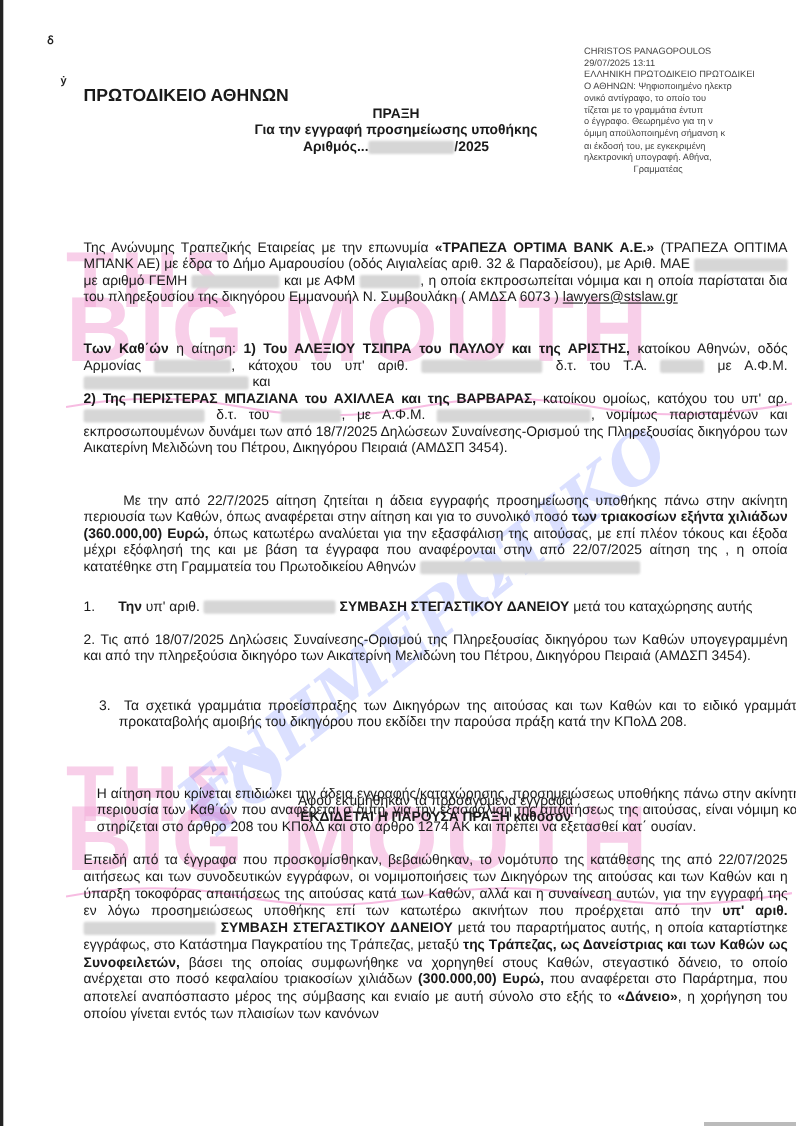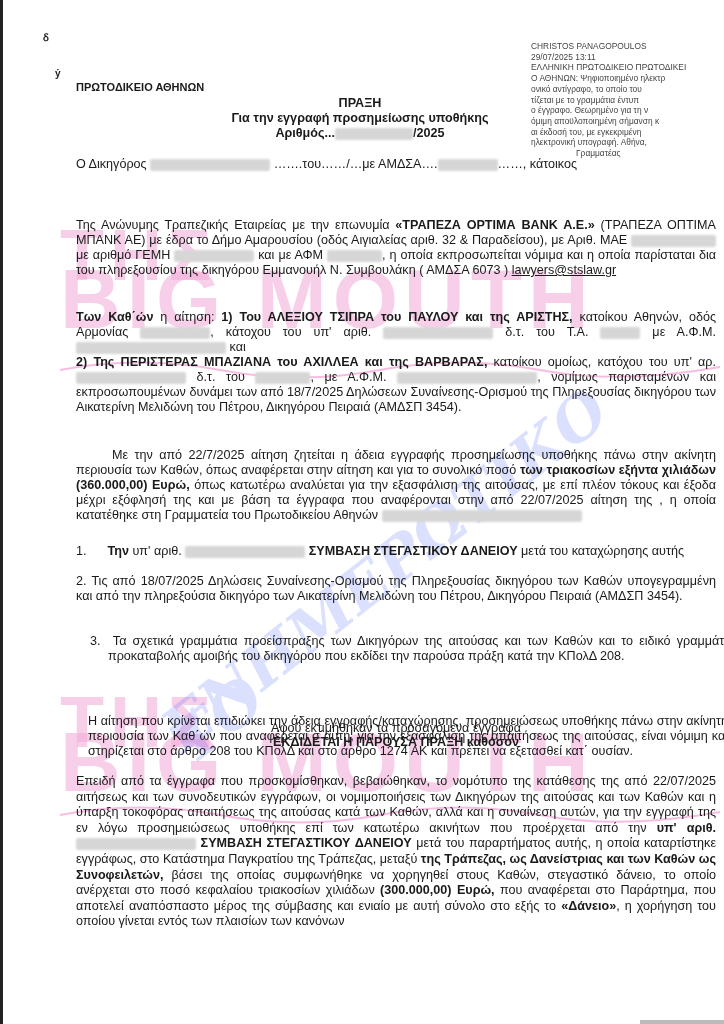--- a/index.html
+++ b/index.html
@@ -11,21 +11,21 @@
     .leftbar { position:absolute; left:0; top:0; width:3px; height:1024px; background:#222; }
     .corner-mark { position:absolute; font-size:10px; font-weight:bold; color:#222; }
     .stamp {
       position:absolute; left:531px; top:41px; width:190px;
       font-size:8.4px; line-height:10.7px; color:#444; font-family:"Liberation Sans", sans-serif;
     }
     .stamp div { white-space:nowrap; }
     .wm { position:absolute; color:#f3a9d8; font-weight:bold; font-family:"Liberation Sans", sans-serif; opacity:0.55; pointer-events:none; letter-spacing:6px; }
     .wm-blue { position:absolute; color:#3d5bff; opacity:0.18; font-family:"DejaVu Serif", serif; font-style:italic; font-weight:bold; pointer-events:none; }
     .squiggle { position:absolute; pointer-events:none; }
-    .court { position:absolute; left:76px; top:80px; font-weight:bold; font-size:11px; }
+    .court { position:absolute; left:76px; top:80px; font-weight:bold; font-size:16px; }
     .title { position:absolute; left:120px; width:480px; text-align:center; font-weight:bold; }
     .para { position:absolute; left:76px; width:640px; text-align:justify; }
     .para p { margin:0; }
     .blur { display:inline-block; background:#d6d6d6; filter:blur(1.2px); height:12px; vertical-align:middle; border-radius:2px; }
     .b { font-weight:bold; }
     .u { text-decoration:underline; }
     .c { text-align:center;margin-top:36px; }
     .ind { text-indent:36px; }
   </style>
 </head>
@@ -62,21 +62,20 @@
 </div>
 
 <div class="court">ΠΡΩΤΟΔΙΚΕΙΟ ΑΘΗΝΩΝ</div>
 <div class="title" style="top:96px;">ΠΡΑΞΗ</div>
 <div class="title" style="top:111px;">Για την εγγραφή προσημείωσης υποθήκης</div>
 <div class="title" style="top:126px;">
   <span>Αριθμός...</span><span class="blur" style="width:78px;"></span><span>/2025</span>
 </div>
 
 <div class="para" style="top:157px;">
-  <p><span>Ο    Δικηγόρος</span> <span class="blur" style="width:120px;"></span> <span>…….του……/…με      ΑΜΔΣΑ….</span><span class="blur" style="width:60px;"></span><span>……,      κάτοικος</span></p>
 </div>
 
 <div class="para" style="top:218px;">
   <p><span>Της Ανώνυμης Τραπεζικής Εταιρείας με την επωνυμία </span><span class="b">«ΤΡΑΠΕΖΑ ΟΡΤΙΜΑ BANK A.E.»</span><span> (ΤΡΑΠΕΖΑ ΟΠΤΙΜΑ  ΜΠΑΝΚ ΑΕ) με έδρα το Δήμο Αμαρουσίου (οδός Αιγιαλείας αριθ. 32 &amp; Παραδείσου), με Αριθ. ΜΑΕ </span><span class="blur" style="width:85px;"></span><span> με αριθμό ΓΕΜΗ </span><span class="blur" style="width:80px;"></span><span> και με ΑΦΜ </span><span class="blur" style="width:55px;"></span><span>, η οποία εκπροσωπείται νόμιμα και η οποία παρίσταται δια του πληρεξουσίου της δικηγόρου Εμμανουήλ Ν. Συμβουλάκη ( ΑΜΔΣΑ 6073 ) </span><span class="u">lawyers@stslaw.gr</span></p>
 </div>
 
 <div class="para" style="top:310px;">
   <p><span class="b">Των Καθ΄ών  </span><span>η αίτηση: </span><span class="b">1) Του ΑΛΕΞΙΟΥ ΤΣΙΠΡΑ του ΠΑΥΛΟΥ και της ΑΡΙΣΤΗΣ,</span><span> κατοίκου Αθηνών, οδός Αρμονίας </span><span class="blur" style="width:70px;"></span><span>, κάτοχου του υπ' αριθ. </span><span class="blur" style="width:110px;"></span><span> δ.τ. του Τ.Α. </span><span class="blur" style="width:40px;"></span><span> με Α.Φ.Μ. </span><span class="blur" style="width:150px;"></span><span> και</span></p>
   <p><span class="b">2) Της ΠΕΡΙΣΤΕΡΑΣ ΜΠΑΖΙΑΝΑ του ΑΧΙΛΛΕΑ  και της ΒΑΡΒΑΡΑΣ,</span><span> κατοίκου ομοίως, κατόχου του υπ' αρ. </span><span class="blur" style="width:110px;"></span><span> δ.τ. του </span><span class="blur" style="width:55px;"></span><span>, με Α.Φ.Μ. </span><span class="blur" style="width:140px;"></span><span>, νομίμως παρισταμένων και εκπροσωπουμένων δυνάμει των από 18/7/2025 Δηλώσεων Συναίνεσης-Ορισμού της Πληρεξουσίας  δικηγόρου των Αικατερίνη Μελιδώνη του Πέτρου, Δικηγόρου Πειραιά (ΑΜΔΣΠ 3454).</span></p>
 </div>

